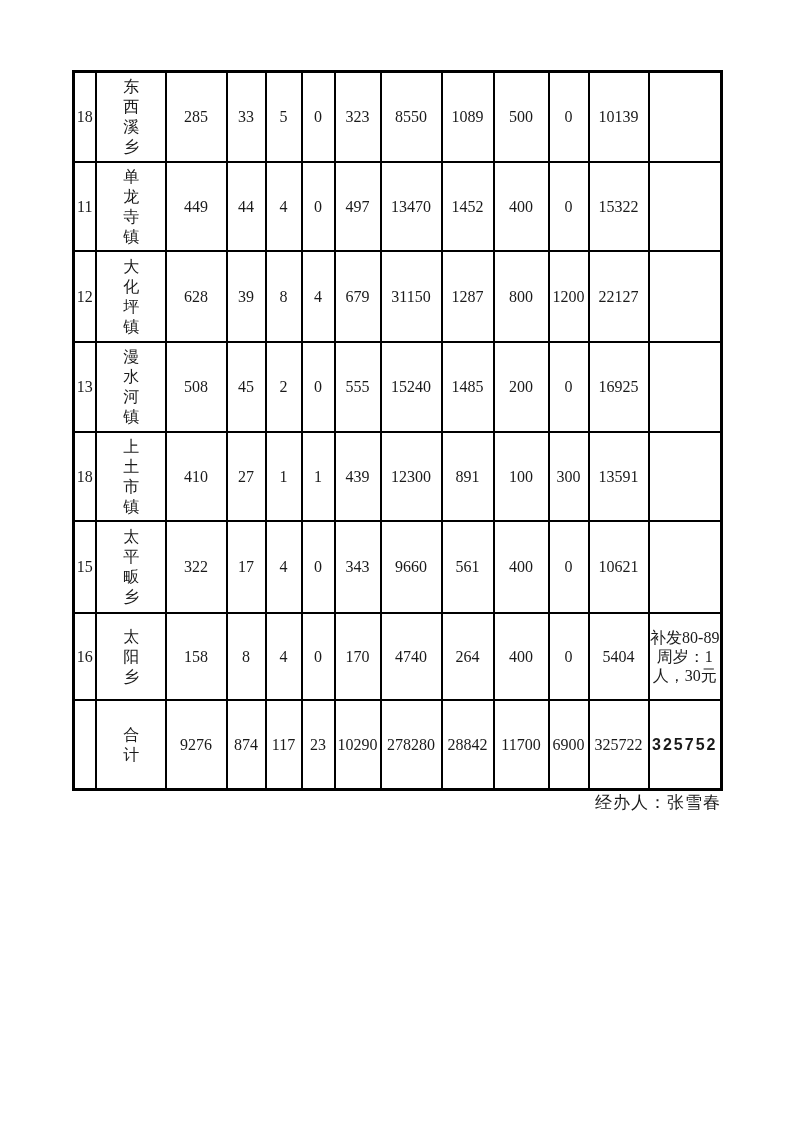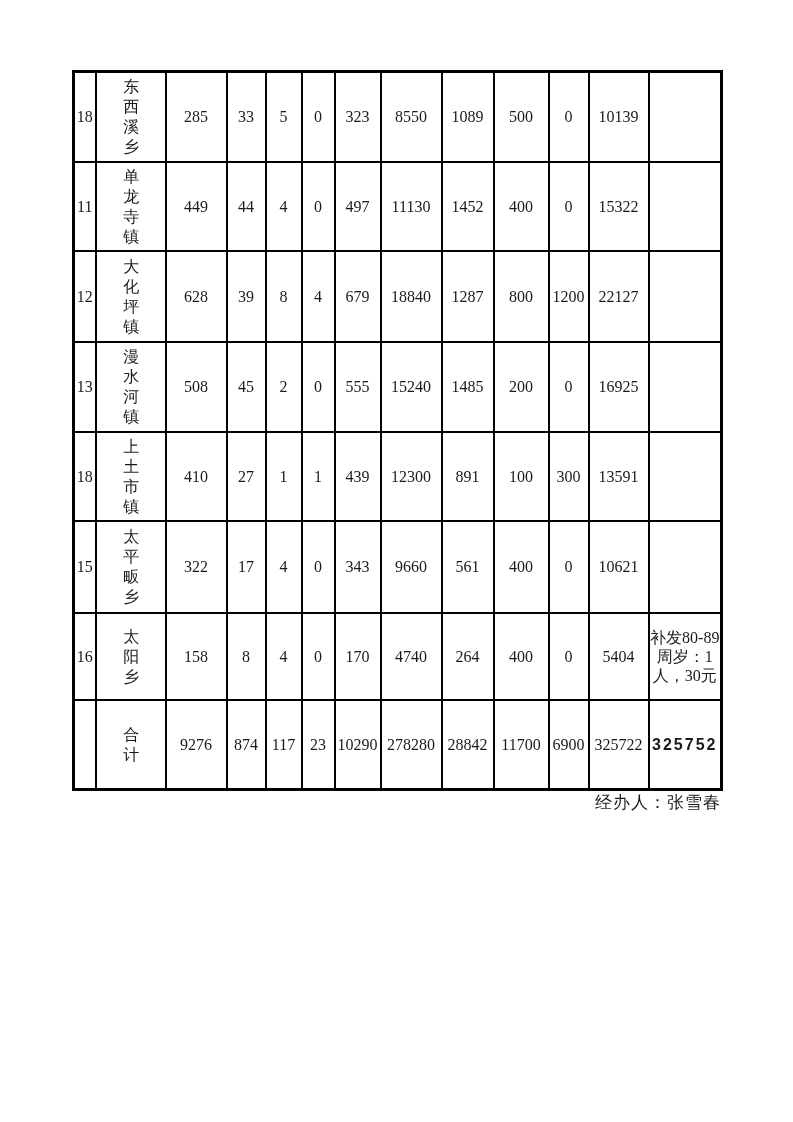--- a/index.html
+++ b/index.html
@@ -75,37 +75,37 @@
     </tr>
 
     <tr class="r1">
       <td>11</td>
       <td><span class="stack">单龙寺镇</span></td>
       <td>449</td>
       <td>44</td>
       <td>4</td>
       <td>0</td>
       <td>497</td>
-      <td>11130</td>
+      <td>13470</td>
       <td>1452</td>
       <td>400</td>
       <td>0</td>
       <td>15322</td>
       <td class="note-cell"></td>
     </tr>
 
     <tr class="r2">
       <td>12</td>
       <td><span class="stack">大化坪镇</span></td>
       <td>628</td>
       <td>39</td>
       <td>8</td>
       <td>4</td>
       <td>679</td>
-      <td>18840</td>
+      <td>31150</td>
       <td>1287</td>
       <td>800</td>
       <td>1200</td>
       <td>22127</td>
       <td class="note-cell"></td>
     </tr>
 
     <tr class="r3">
       <td>13</td>
       <td><span class="stack">漫水河镇</span></td>

